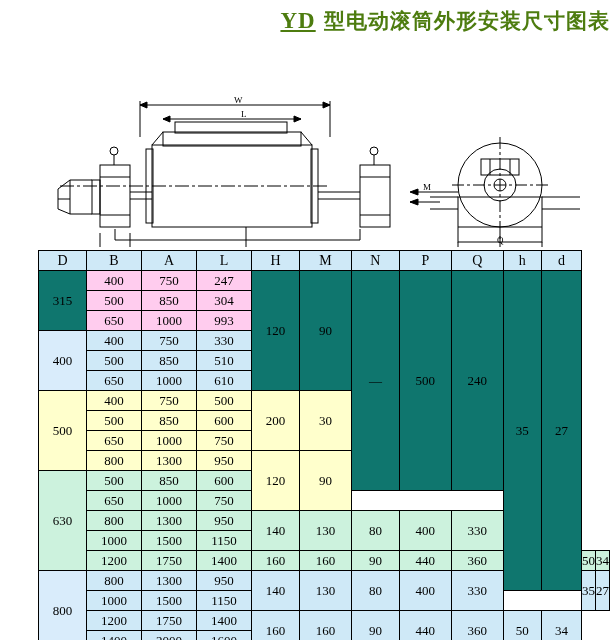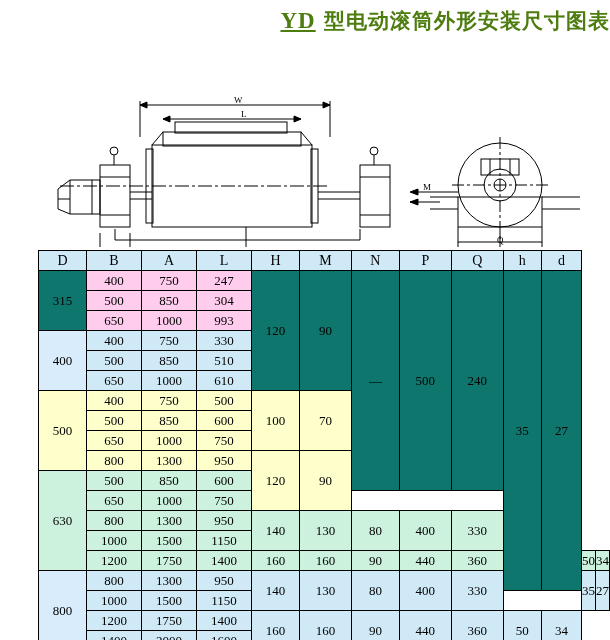--- a/index.html
+++ b/index.html
@@ -238,22 +238,22 @@
           <td class="c-blue">650</td>
           <td class="c-blue">1000</td>
           <td class="c-blue">610</td>
         </tr>
 
         <tr>
           <td class="c-yellow" rowspan="4">500</td>
           <td class="c-yellow">400</td>
           <td class="c-yellow">750</td>
           <td class="c-yellow">500</td>
-          <td class="c-yellow" rowspan="3">100</td>
-          <td class="c-yellow" rowspan="3">70</td>
+          <td class="c-yellow" rowspan="3">200</td>
+          <td class="c-yellow" rowspan="3">30</td>
         </tr>
         <tr>
           <td class="c-yellow">500</td>
           <td class="c-yellow">850</td>
           <td class="c-yellow">600</td>
         </tr>
         <tr>
           <td class="c-yellow">650</td>
           <td class="c-yellow">1000</td>
           <td class="c-yellow">750</td>

